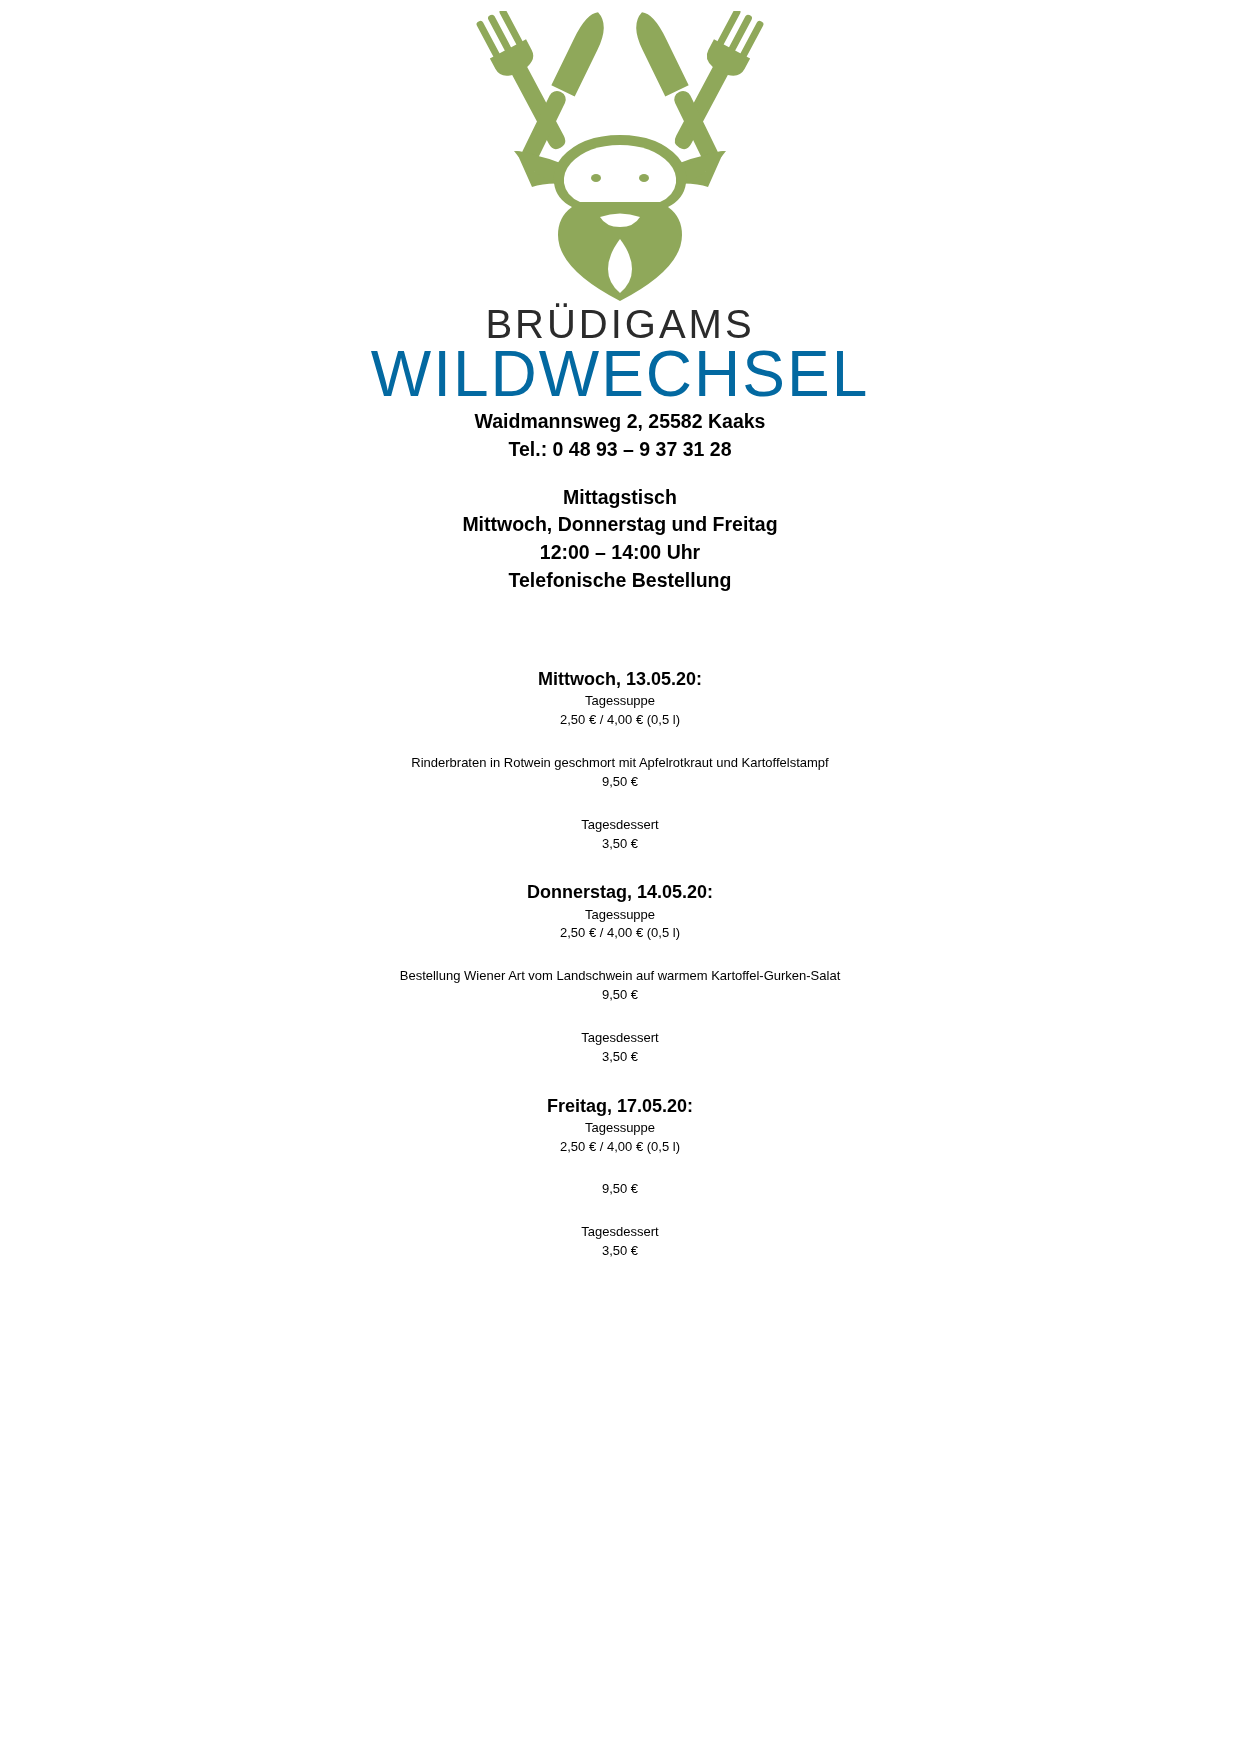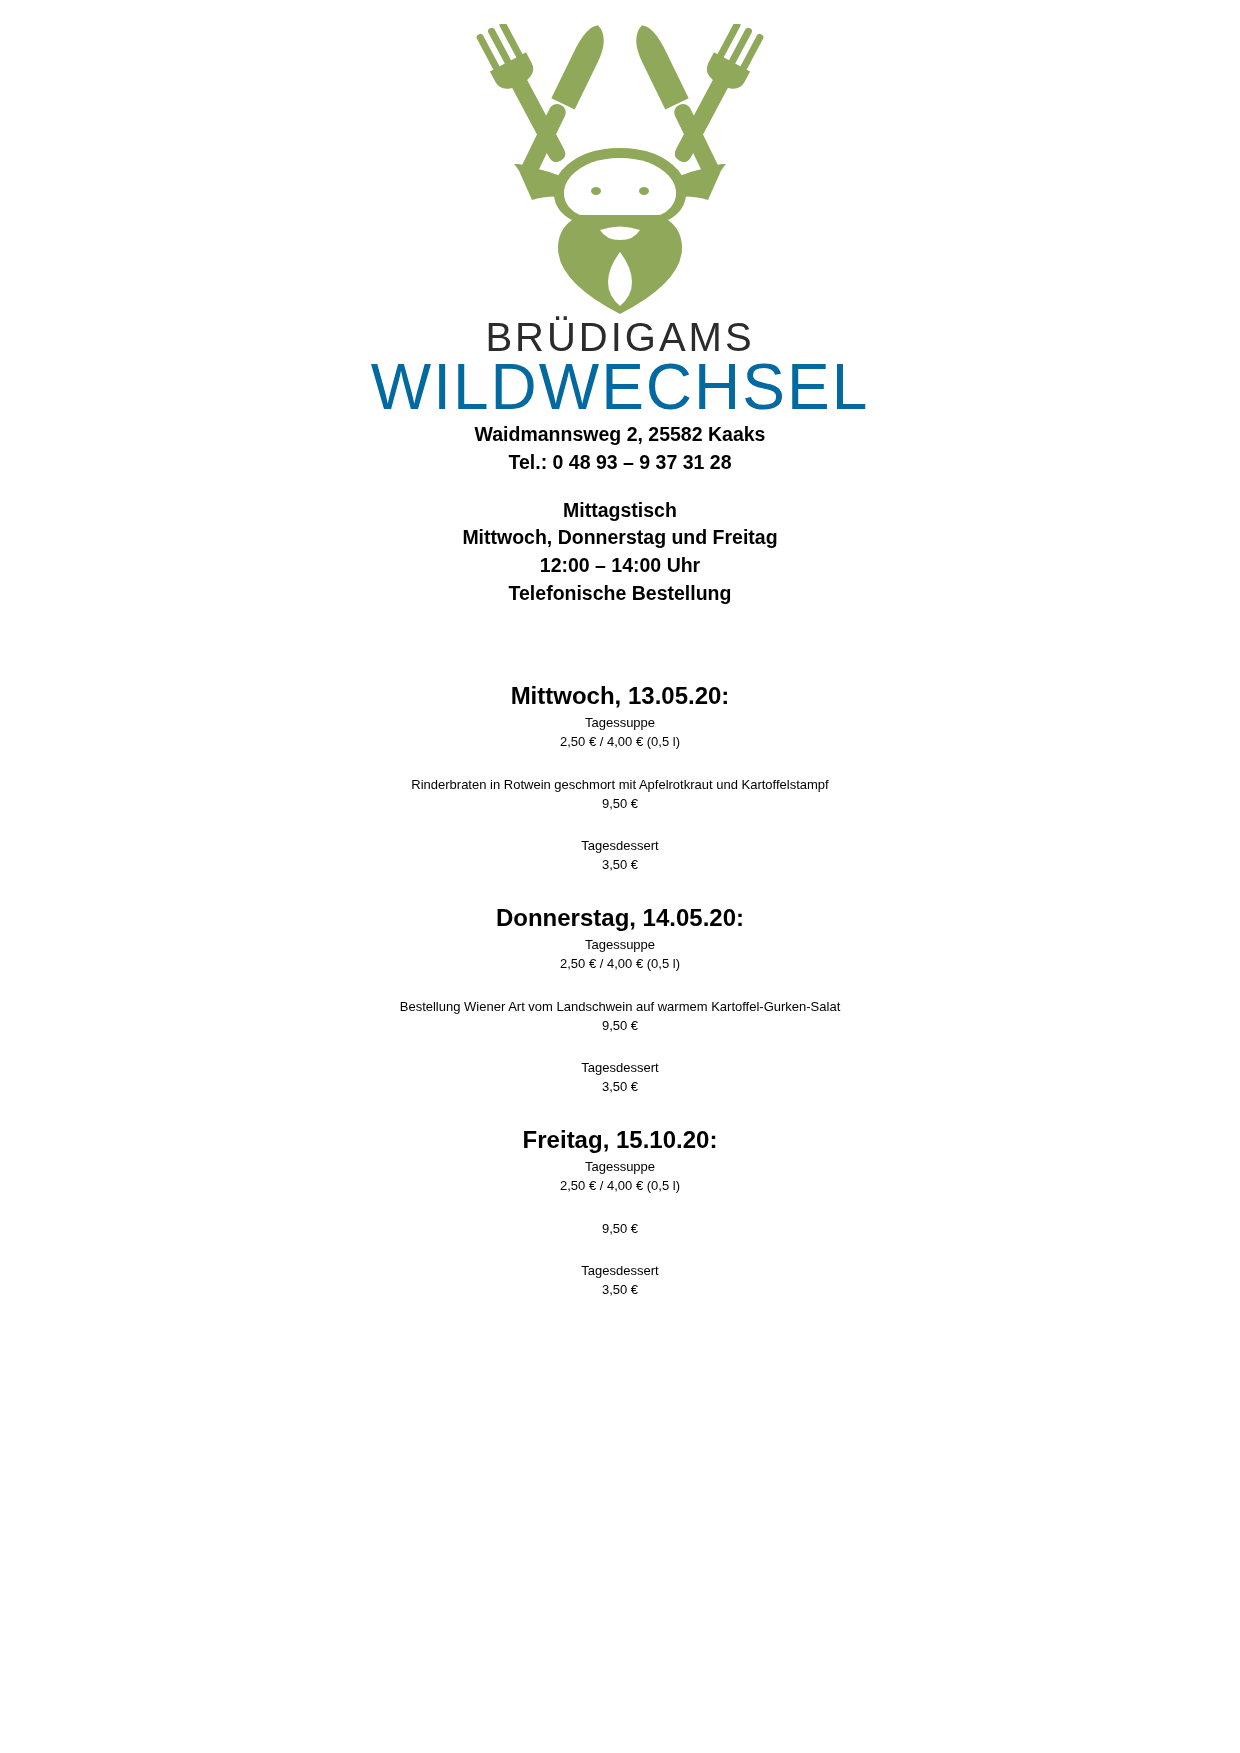--- a/index.html
+++ b/index.html
@@ -12,21 +12,21 @@
     height: 1753px;
     font-family: "Liberation Sans", sans-serif;
     color: #000000;
     -webkit-font-smoothing: antialiased;
   }
   .page {
     position: relative;
     width: 1240px;
     height: 1753px;
     box-sizing: border-box;
-    padding: 16px;
+    padding: 3px;
     overflow: hidden;
   }
 
   
   .logo-block {
     width: 100%;
     text-align: center;
     padding-top: 8px;
   }
   .logo-mark {
@@ -64,21 +64,21 @@
 
   
   .menu {
     margin-top: 10px;
     text-align: center;
   }
   .day-block {
     margin-bottom: 26px;
   }
   .day-heading {
-    font-size: 24px;
+    font-size: 18px;
     font-weight: bold;
     line-height: 1.45;
   }
   .item-line {
     font-size: 13px;
     font-weight: normal;
     line-height: 1.45;
   }
   .gap {
     height: 24px;
@@ -189,21 +189,21 @@
       <div class="item-line">2,50 € / 4,00 € (0,5 l)</div>
       <div class="gap"></div>
       <div class="item-line">Bestellung Wiener Art vom Landschwein auf warmem Kartoffel-Gurken-Salat</div>
       <div class="item-line">9,50 €</div>
       <div class="gap"></div>
       <div class="item-line">Tagesdessert</div>
       <div class="item-line">3,50 €</div>
     </div>
 
     <div class="day-block">
-      <div class="day-heading">Freitag, 15.10.20:</div>
+      <div class="day-heading">Freitag, 17.05.20:</div>
       <div class="item-line">Tagessuppe</div>
       <div class="item-line">2,50 € / 4,00 € (0,5 l)</div>
       <div class="gap"></div>
       <div class="item-line">9,50 €</div>
       <div class="gap"></div>
       <div class="item-line">Tagesdessert</div>
       <div class="item-line">3,50 €</div>
     </div>
 
   </div>

